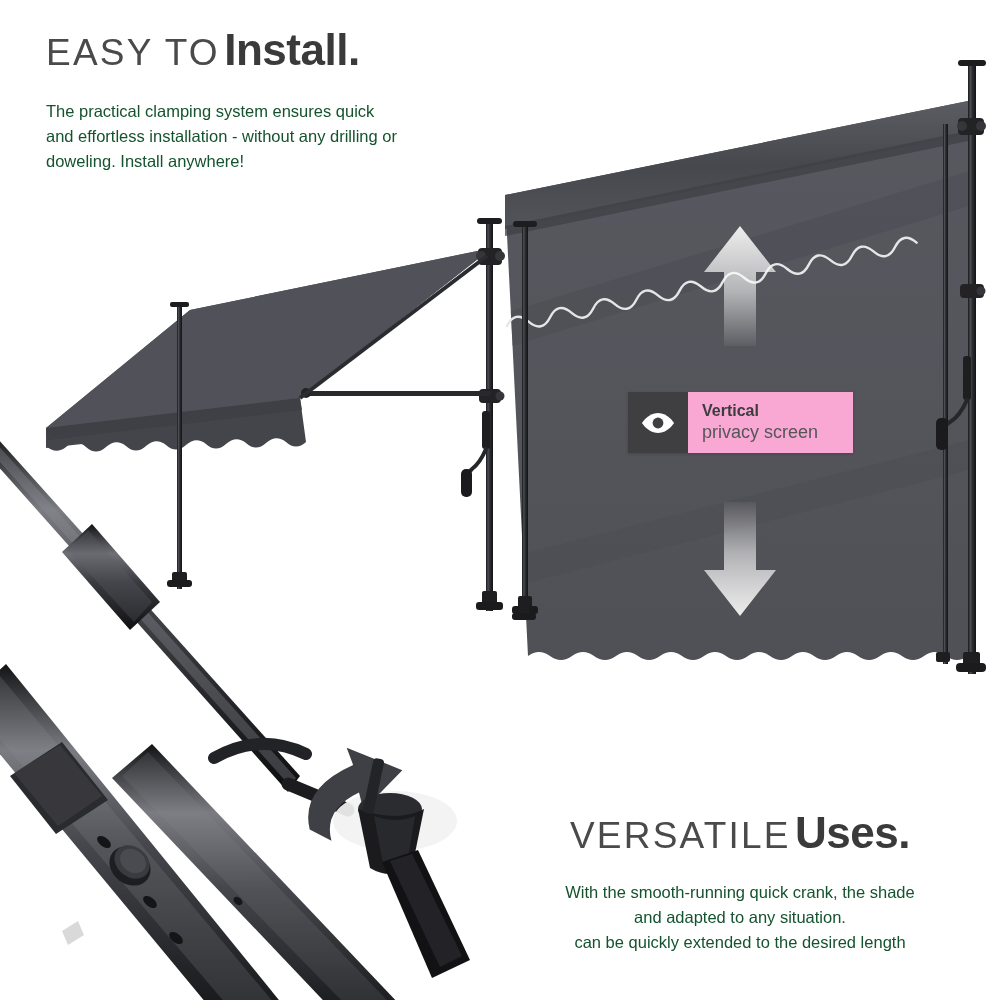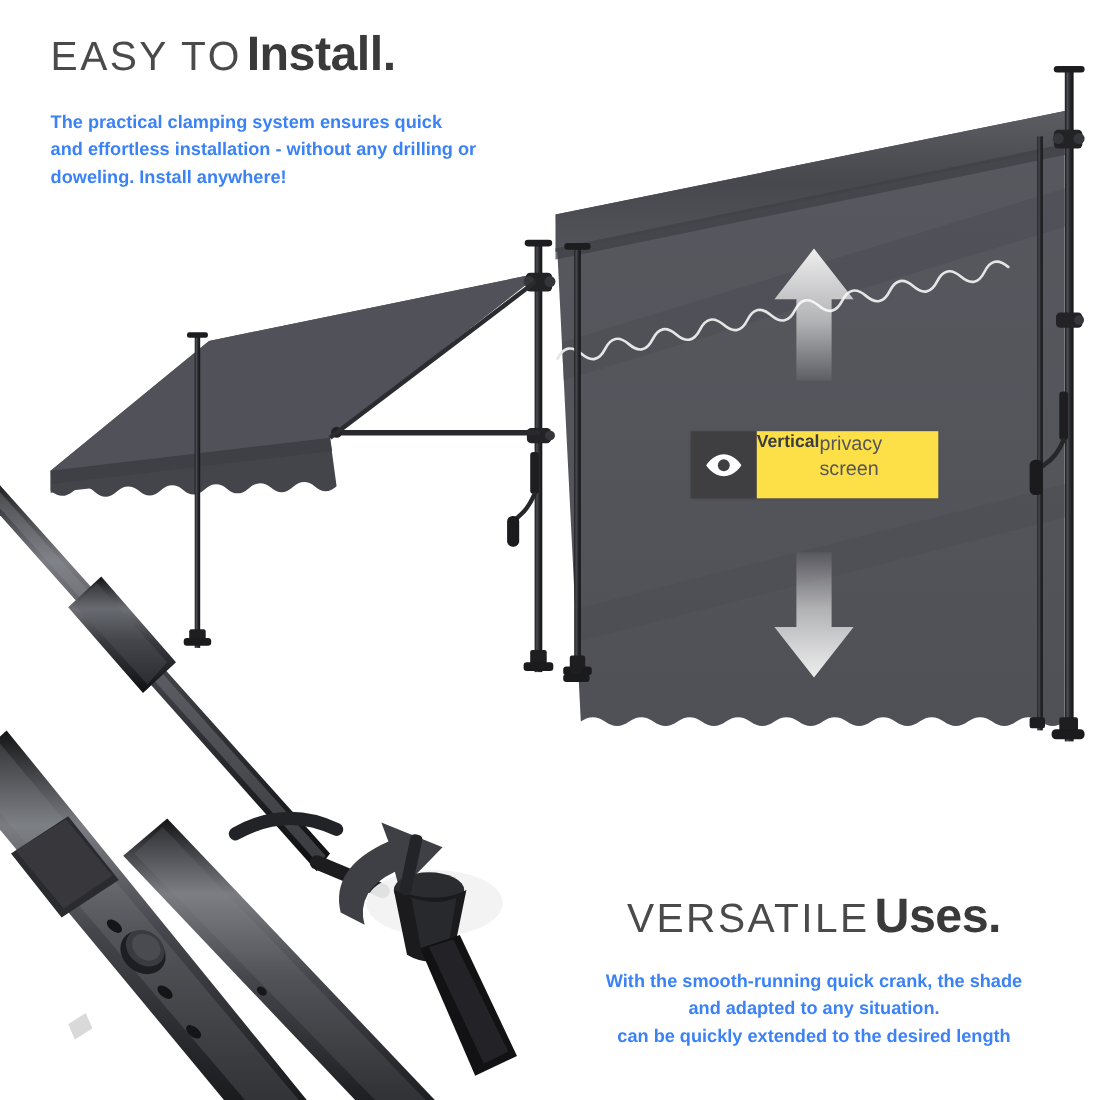--- a/index.html
+++ b/index.html
@@ -33,45 +33,46 @@
     font-weight:bold;
     letter-spacing:-0.5px;
     color:#3a3a3a;
   }
   #install-block .headline{margin-bottom:26px;}
   #uses-block .headline{margin-bottom:24px;}
 
   .body-copy{
     font-size:16.5px;
     line-height:1.52;
-    color:#3b82f6;
-    font-weight:700;
+    color:#14532d;
+    font-weight:400;
   }
   .body-copy div{white-space:nowrap;}
 
   
   #privacy-badge{
     position:absolute;
     left:628px;top:376px;
     width:225px;height:61px;
     display:flex;
     align-items:stretch;
     box-shadow:0 1px 3px rgba(0,0,0,.18);
   }
   #privacy-badge .badge-icon{
     width:60px;
     background:#3f3f42;
     display:flex;align-items:center;justify-content:center;
     flex:0 0 60px;
   }
   #privacy-badge .badge-text{
     flex:1;
-    background:#fde047;
-    display:flex;
+    background:#f9a8d4;
+    display:flex;flex-direction:column;
     justify-content:center;
+    padding-left:14px;
   }
   .badge-title{font-size:16px;font-weight:bold;color:#3c3c3f;line-height:1.25;}
   .badge-sub{font-size:18px;font-weight:400;color:#55565a;line-height:1.25;}
 </style>
 </head>
 <body>
 
 <div class="stage">
 
   <svg width="1000" height="1000" viewBox="0 0 1000 1000" style="position:absolute;left:0;top:0;">

